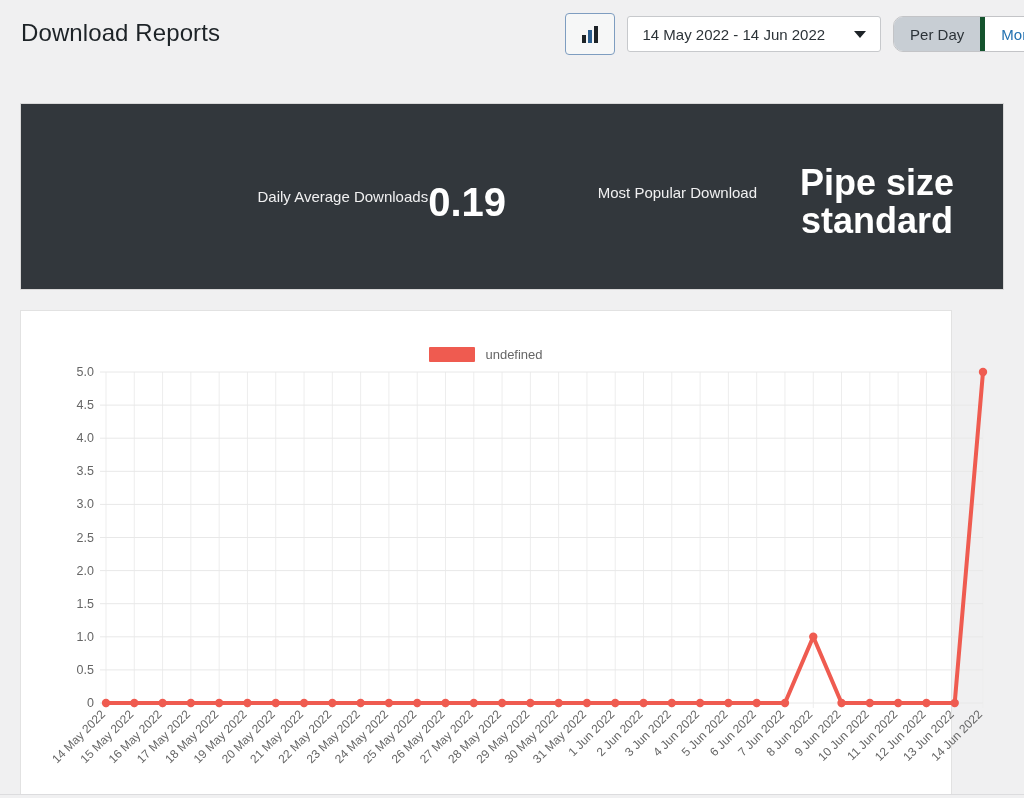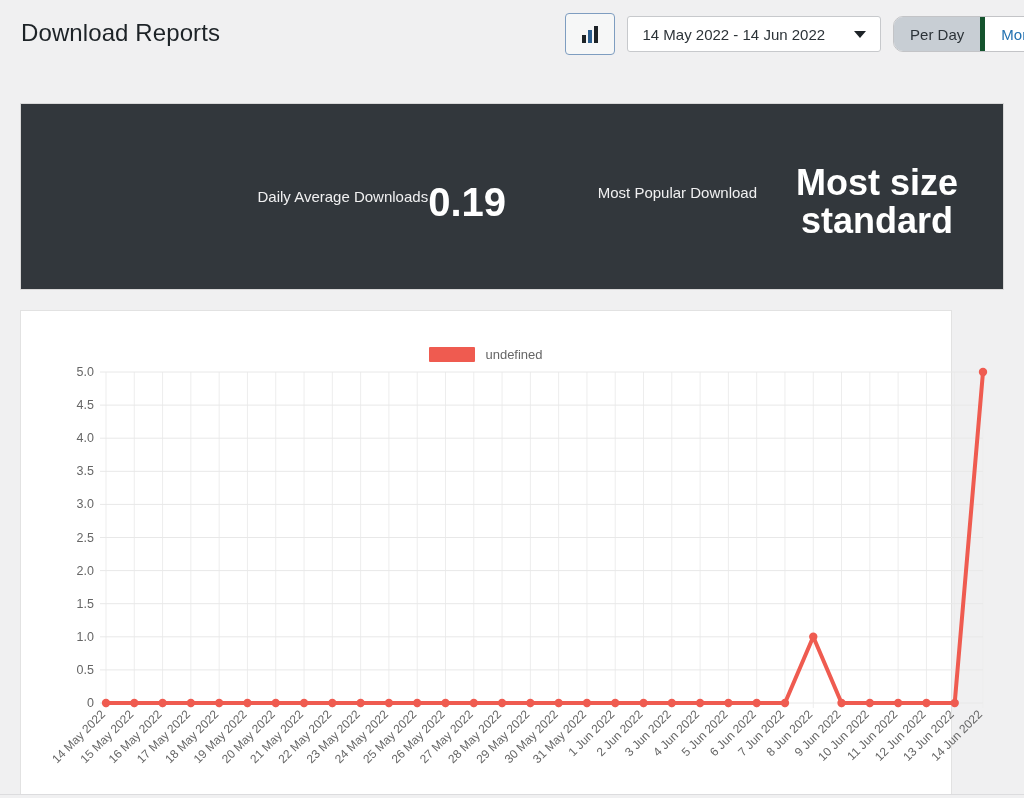--- a/index.html
+++ b/index.html
@@ -261,21 +261,21 @@
   <div class="stats-panel">
 
 
     <div class="stat">
       <div class="stat-label">Daily Average Downloads</div>
       <div class="stat-value">0.19</div>
     </div>
 
     <div class="stat popular">
       <div class="stat-label">Most Popular Download</div>
-      <div class="stat-value">Most size standard</div>
+      <div class="stat-value">Pipe size standard</div>
     </div>
 
   </div>
 
   <div class="chart-panel">
 
     <div class="legend">
       <span class="legend-swatch"></span>
       <span class="legend-label">undefined</span>
     </div>

